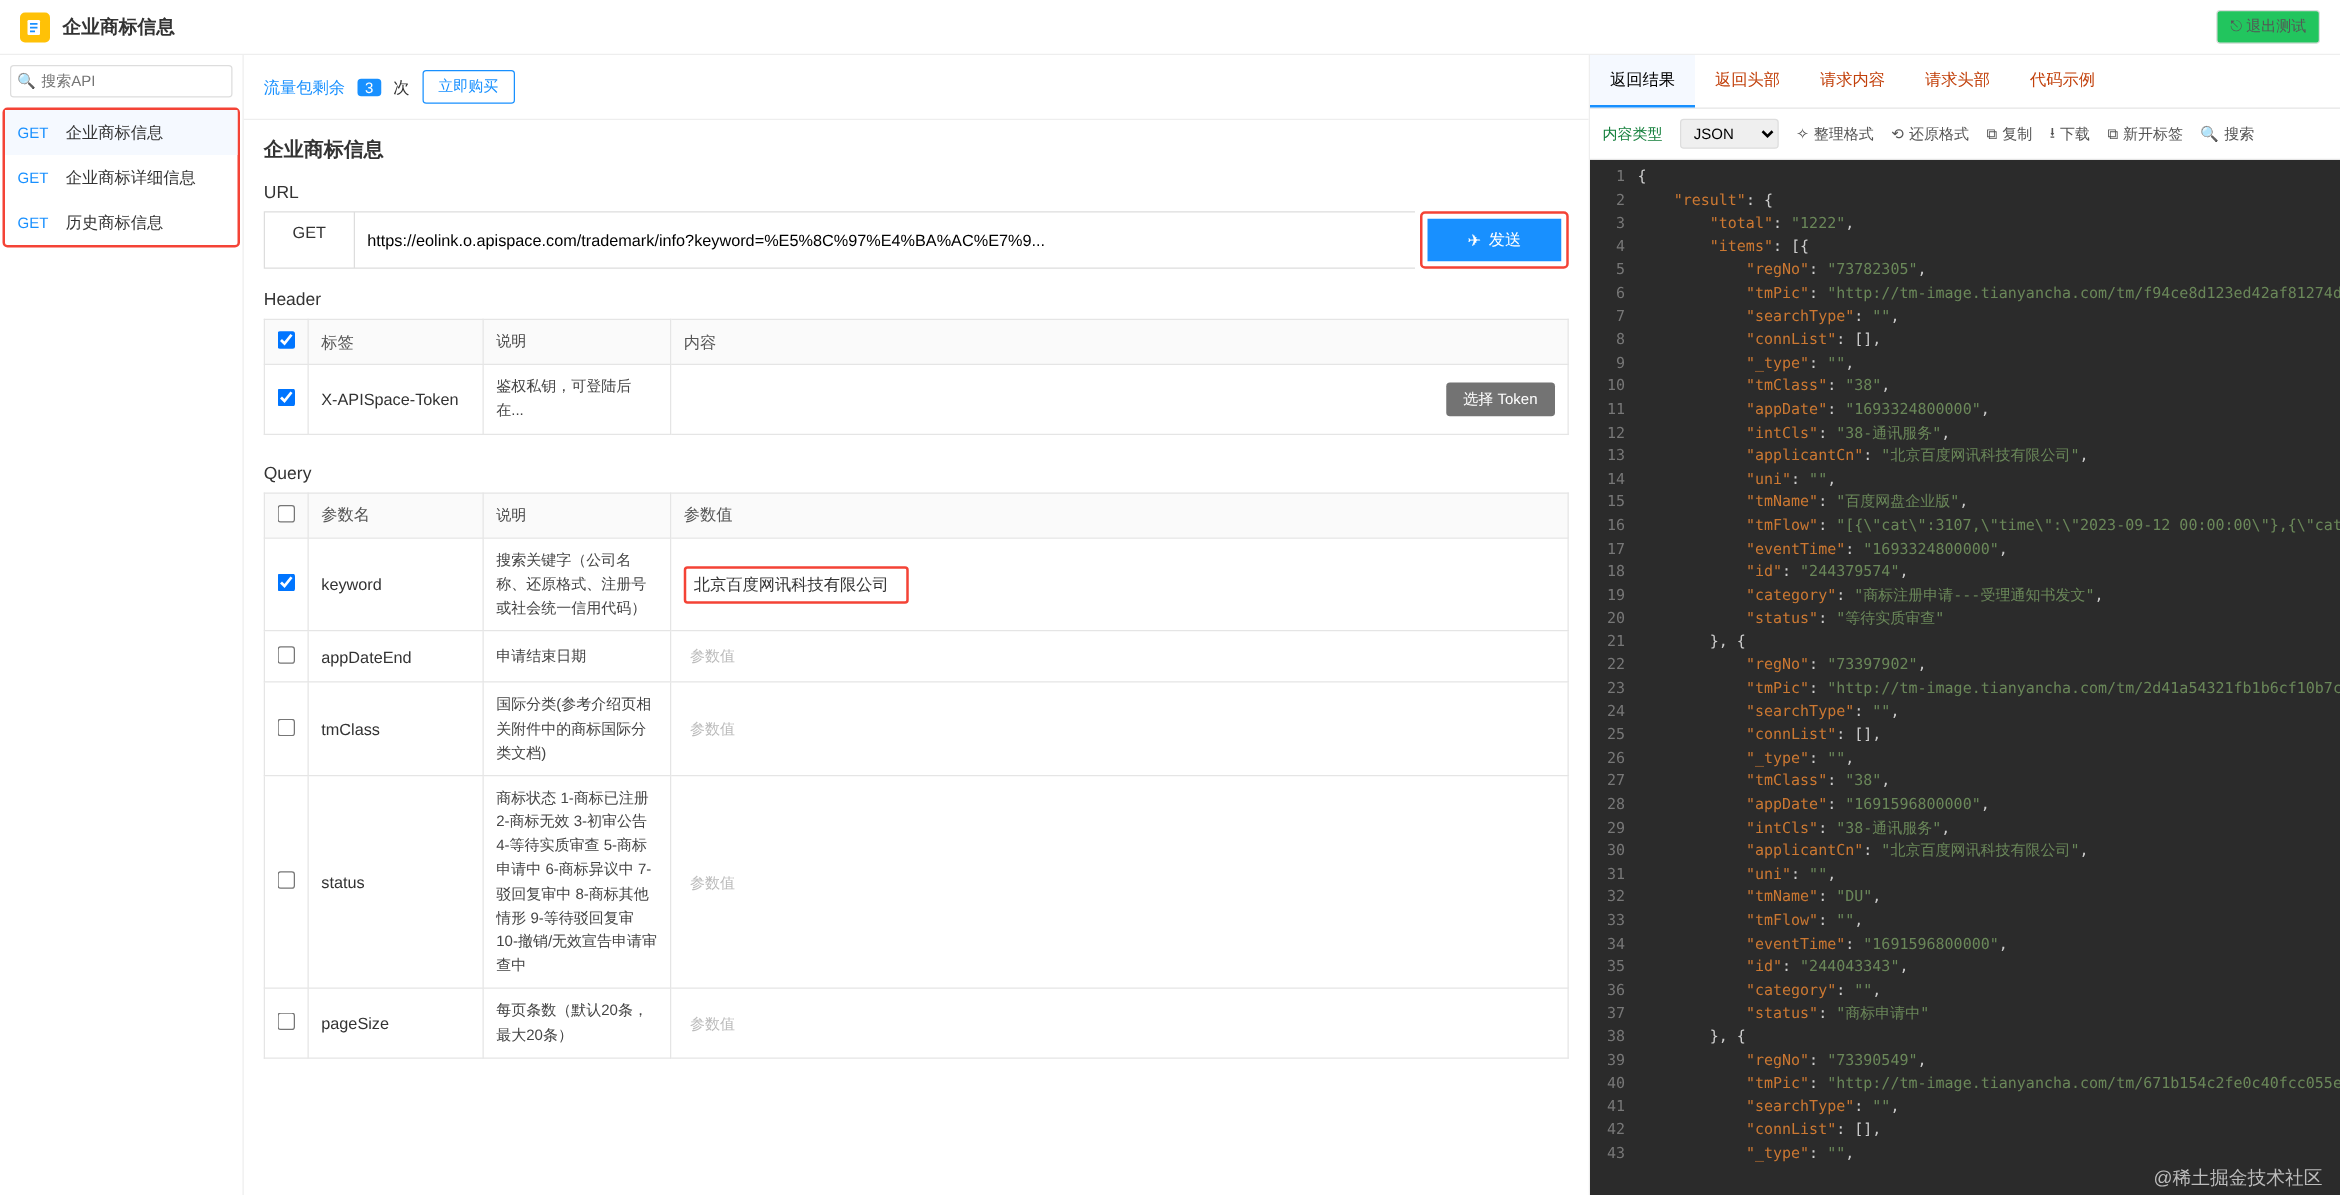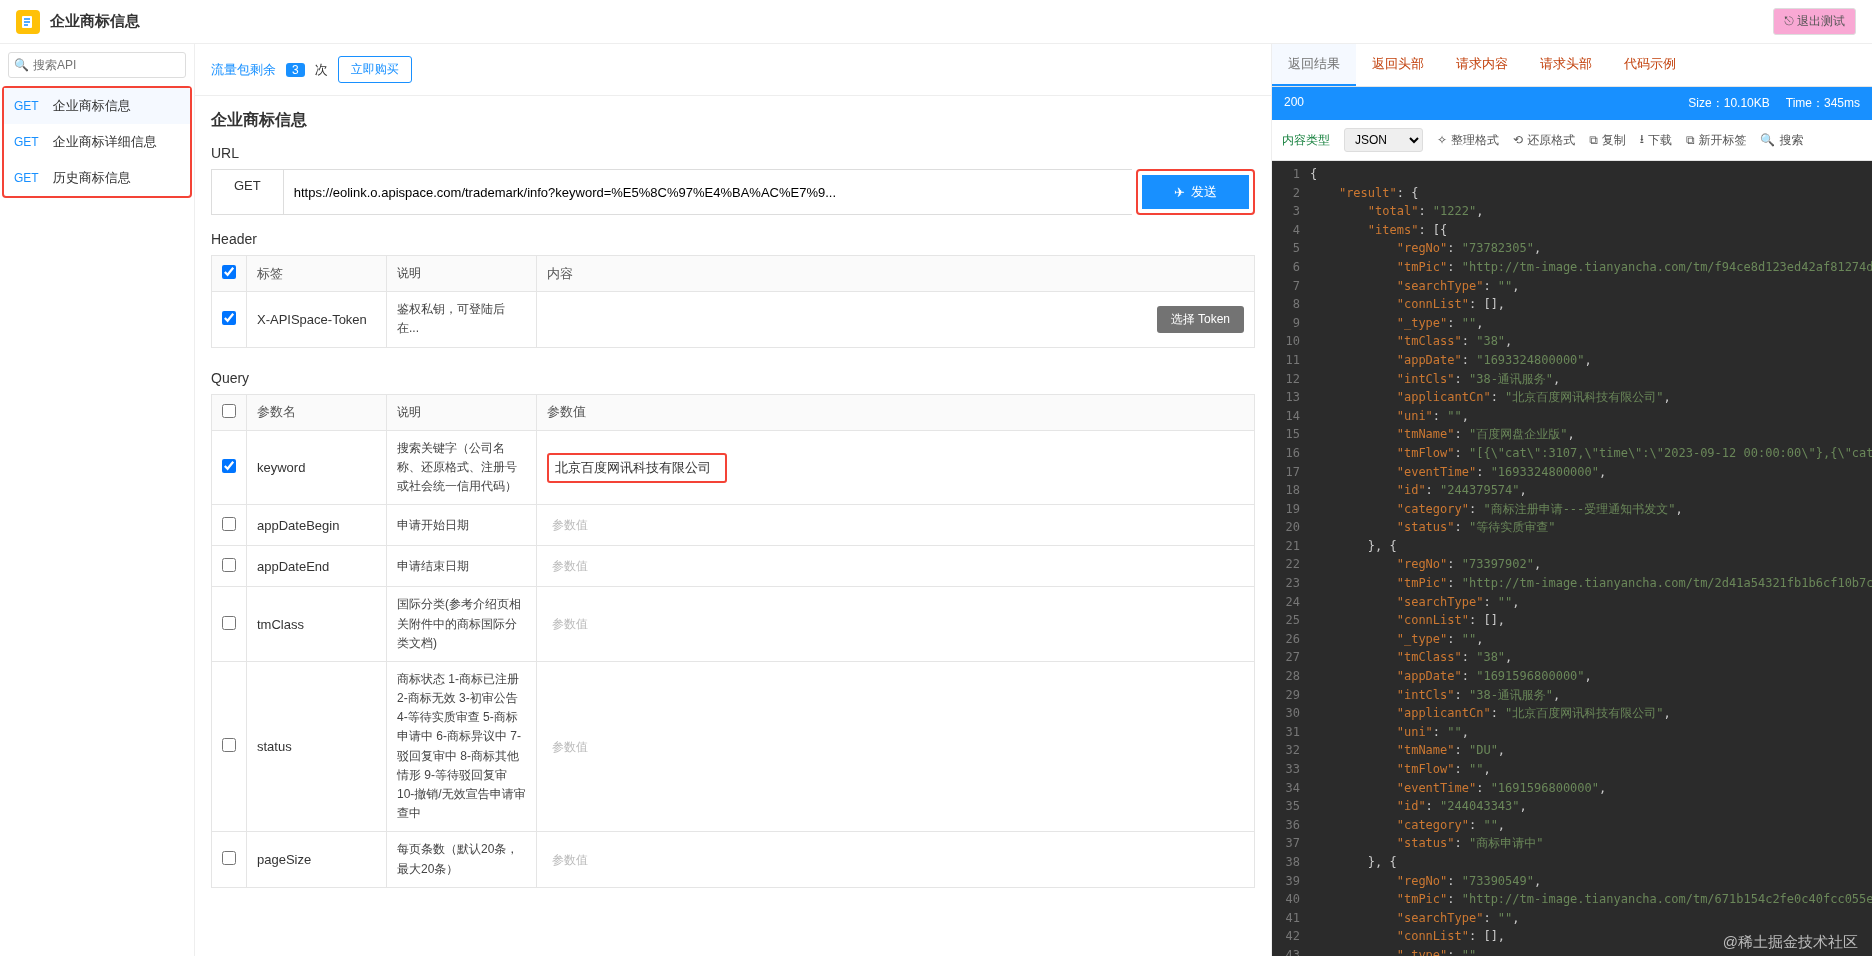--- a/index.html
+++ b/index.html
@@ -1,20 +1,20 @@
 <!DOCTYPE html>
 <html><head>
 <meta charset="utf-8">
 <style>
 * { margin: 0; padding: 0; box-sizing: border-box; }
 body { font-family: -apple-system, BlinkMacSystemFont, "Segoe UI", Arial, sans-serif; font-size: 13px; color: #333; background: #fff; }
 .topbar { display: flex; align-items: center; padding: 8px 16px; border-bottom: 1px solid #eee; }
 .topbar .logo { width: 24px; height: 24px; background: #ffc107; border-radius: 4px; margin-right: 10px; display:flex; align-items:center; justify-content:center; }
 .topbar .title { font-size: 15px; font-weight: 600; flex:1; }
-.topbar .exit-btn { padding: 4px 10px; border: 1px solid #ddd; border-radius: 3px; background: #f9a8d4; cursor: pointer; font-size: 12px; color:#555; }
+.topbar .exit-btn { padding: 4px 10px; border: 1px solid #ddd; border-radius: 3px; background: #22c55e; cursor: pointer; font-size: 12px; color:#555; }
 .layout { display: flex; height: calc(100vh - 46px); }
 .sidebar { width: 195px; border-right: 1px solid #eee; }
 .search-box { padding: 8px; }
 .search-box input { width: 100%; padding: 5px 8px 5px 24px; border: 1px solid #ddd; border-radius: 3px; font-size: 12px; background:#fff; }
 .search-wrap { position:relative; }
 .search-wrap .sicon { position:absolute; left:6px; top:6px; color:#999; font-size:12px; }
 .api-list { border: 2px solid #f44336; border-radius: 4px; margin: 0 2px; }
 .api-item { padding: 9px 10px; cursor: pointer; display:flex; align-items:center; gap:14px; }
 .api-item .method { color: #1890ff; font-size: 12px; font-weight:500; }
 .api-item .label { font-size: 13px; color:#333; }
@@ -38,21 +38,21 @@
 .tbl input[type="checkbox"] { width:14px; height:14px; }
 .tbl .col-name { width:140px;margin-left:32px; }
 .tbl .col-desc { width:150px; line-height:1.6; font-size:12px; color:#444; }
 .param-input { width:100%; border:1px solid transparent; padding:4px; font-size:12px; background:transparent; }
 .param-input::placeholder { color:#bbb; }
 .param-boxed { border:2px solid #f44336; border-radius:3px; padding:4px 6px; display:inline-block; min-width:180px; }
 .token-btn { background:#737373; color:#fff; border:none; padding:5px 14px; border-radius:3px; cursor:pointer; font-size:12px; float:right; }
 .right { width: 600px; display:flex; flex-direction:column; }
 .result-tabs { display:flex; border-bottom:1px solid #e5e5e5; }
 .result-tab { padding:11px 16px; cursor:pointer; font-size:13px; color:#c2410c; }
-.result-tab.active { color:#737373; border-bottom:2px solid #1890ff; background:#f5f9ff; }
+.result-tab.active { color:#000000; border-bottom:2px solid #1890ff; background:#f5f9ff; }
 .status-bar { background:#1890ff; color:#fff; padding:8px 12px; display:flex; font-size:12px; }
 .status-bar .code { font-weight:500; flex:1; }
 .toolbar { display:flex; align-items:center; gap:14px; padding:8px 10px; border-bottom:1px solid #e5e5e5; font-size:12px; color:#555; flex-wrap:wrap; }
 .toolbar .lbl { color:#15803d; }
 .toolbar select { border:1px solid #ddd; padding:3px 18px 3px 6px; font-size:12px; border-radius:3px; }
 .toolbar .tbtn { cursor:pointer; display:flex; align-items:center; gap:4px; }
 .code-view { flex:1; background:#2b2b2b; color:#ddd; font-family: Consolas, Monaco, monospace; font-size:12px; overflow:auto; padding:4px 0; line-height:1.55; }
 .code-line { display:flex; white-space:pre; }
 .code-line .ln { width:38px; text-align:right; padding-right:10px; color:#777; user-select:none; flex-shrink:0; }
 .code-line .ct { flex:1; }
@@ -152,26 +152,20 @@
         </thead>
       <tbody id="query-rows">
           <tr>
             <td class="chk"><input type="checkbox" checked="" style=""></td>
             <td class="col-name">keyword</td>
             <td class="col-desc">搜索关键字（公司名称、还原格式、注册号或社会统一信用代码）</td>
             <td><span class="param-boxed">北京百度网讯科技有限公司</span></td>
           </tr>
           <tr>
             <td class="chk"><input type="checkbox" style=""></td>
-            <td class="col-name">appDateBegin</td>
-            <td class="col-desc">申请开始日期</td>
-            <td><input class="param-input" placeholder="参数值" value="" style=""></td>
-          </tr>
-          <tr>
-            <td class="chk"><input type="checkbox" style=""></td>
             <td class="col-name">appDateEnd</td>
             <td class="col-desc">申请结束日期</td>
             <td><input class="param-input" placeholder="参数值" value="" style=""></td>
           </tr>
           <tr>
             <td class="chk"><input type="checkbox" style=""></td>
             <td class="col-name">tmClass</td>
             <td class="col-desc">国际分类(参考介绍页相关附件中的商标国际分类文档)</td>
             <td><input class="param-input" placeholder="参数值" value="" style=""></td>
           </tr>
@@ -192,26 +186,20 @@
   </div>
 
   <div class="right">
     <div class="result-tabs" id="result-tabs">
         <div class="result-tab active">返回结果</div>
         <div class="result-tab">返回头部</div>
         <div class="result-tab">请求内容</div>
         <div class="result-tab">请求头部</div>
         <div class="result-tab">代码示例</div>
       </div>
-    <div class="status-bar">
-      <span class="code">200</span>
-      <span>Size：10.10KB</span>
-      <span style="width:16px"></span>
-      <span>Time：345ms</span>
-    </div>
     <div class="toolbar">
       <span class="lbl">内容类型</span>
       <select><option>JSON</option></select>
       <span class="tbtn">✧ <span>整理格式</span></span>
       <span class="tbtn">⟲ <span>还原格式</span></span>
       <span class="tbtn">⧉ <span>复制</span></span>
       <span class="tbtn">⭳ <span>下载</span></span>
       <span class="tbtn">⧉ <span>新开标签</span></span>
       <span class="tbtn">🔍 <span>搜索</span></span>
     </div>

